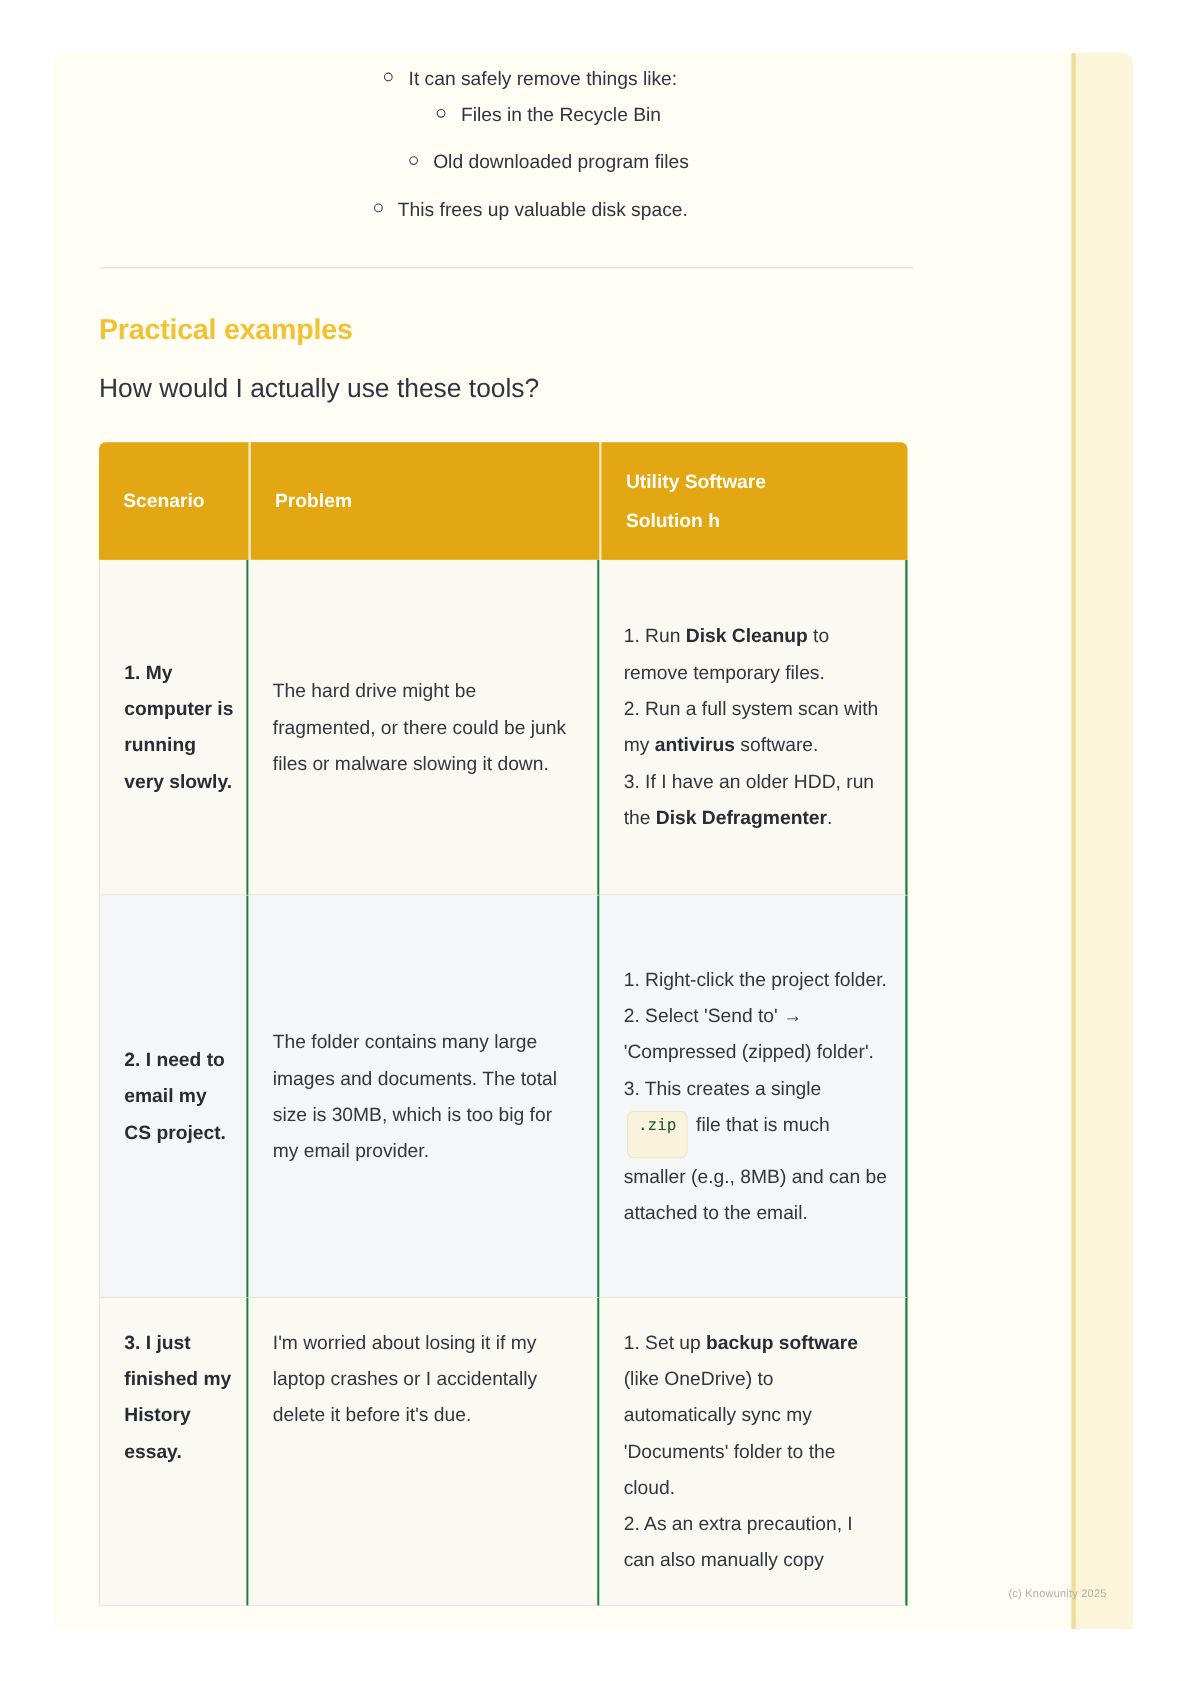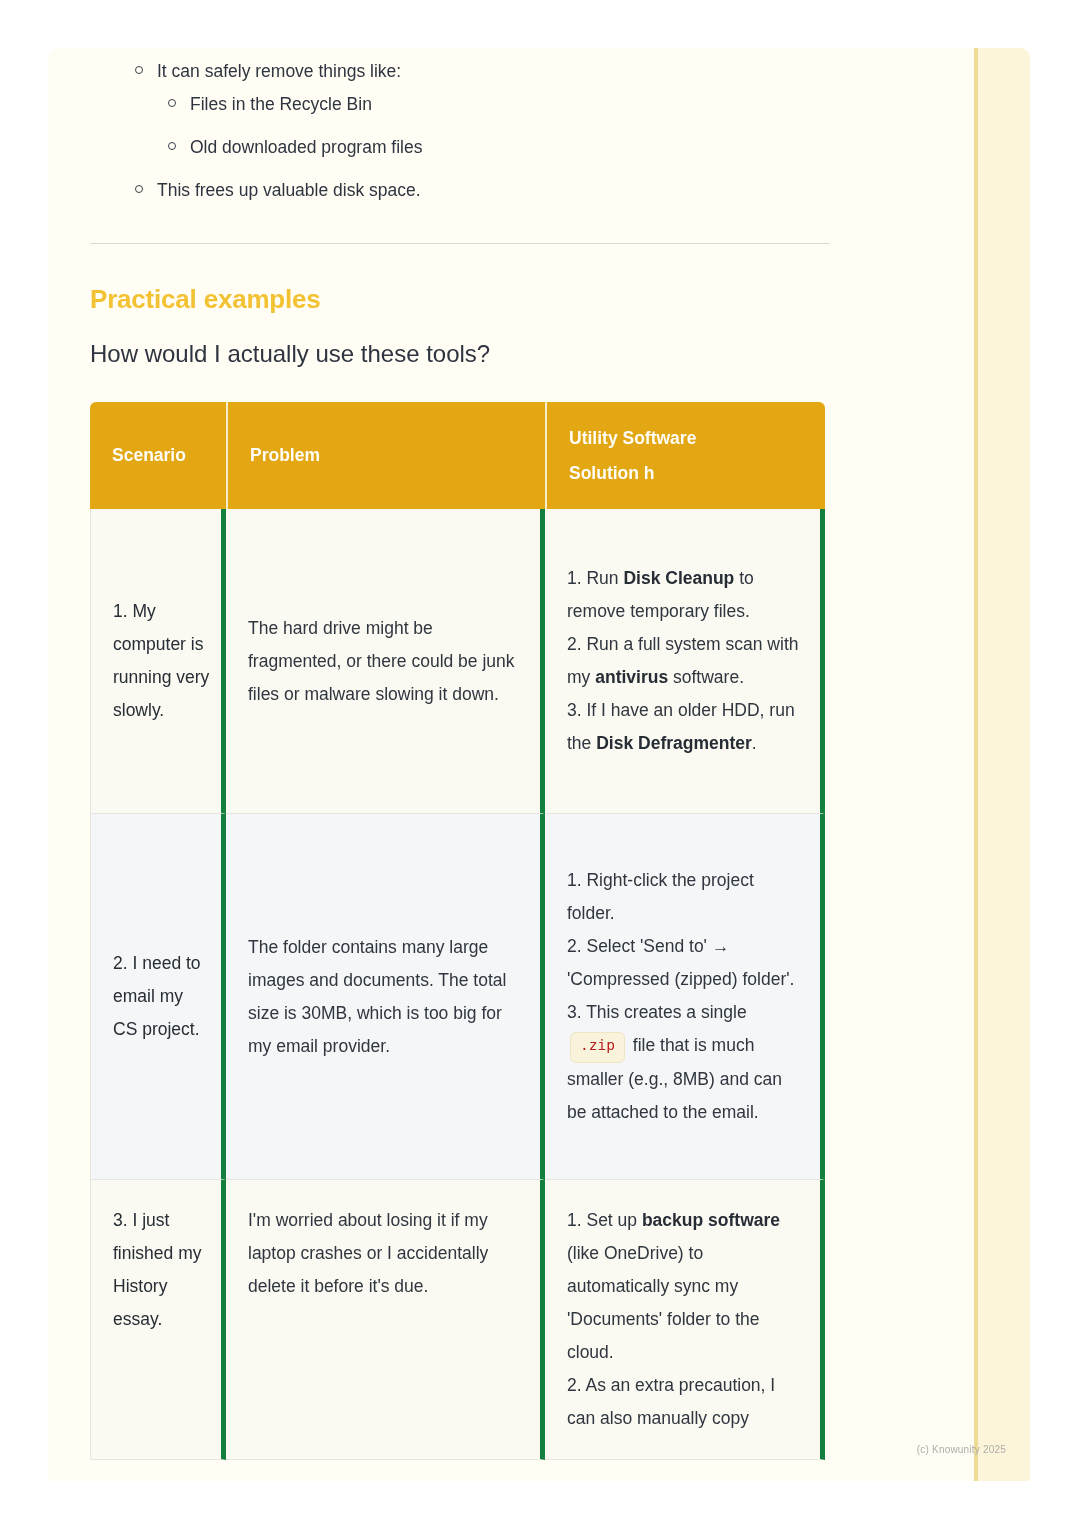--- a/index.html
+++ b/index.html
@@ -19,21 +19,21 @@
     background:#FCF5D9;
   }
   .stripe-line {
     position:absolute; left:926px; top:0; width:4px; height:100%;
     background:#EFDC96;
   }
   .content { position:absolute; left:42px; top:10px; width:740px; }
 
   
   .blist { font-size:17.5px; line-height:26px; color:#2F3540; }
-  .li { display:flex; align-items:flex-start; }
+  .li { display:flex; align-items:flex-start;justify-content:center; }
   .li.l1 { margin-left:45px; }
   .li.l2 { margin-left:78px; }
   .li:nth-child(1) { margin-bottom:7px; }
   .li:nth-child(2) { margin-bottom:17px; }
   .li:nth-child(3) { margin-bottom:17px; }
   .li:nth-child(4) { margin-bottom:40px; }
   .bullet {
     flex:0 0 auto; width:8px; height:8px; margin:8px 14px 0 0;
     border:1.7px solid #3A414B; border-radius:50%; background:transparent;
   }
@@ -58,36 +58,36 @@
     background:#E2A713; color:#FFFDF8; font-weight:600; text-align:left;
     height:107px; vertical-align:middle; padding:0 14px 0 22px;
     font-size:17.5px; line-height:35px; white-space:pre-line;
   }
   th + th { border-left:2px solid #F6EECB; }
   th:first-child { border-top-left-radius:6px; }
   th:last-child  { border-top-right-radius:6px; }
   td {
     vertical-align:middle; padding:24px 16px 24px 22px;
     line-height:33px; color:#30363F;
-    border-bottom:1px solid #E6E6E0; border-right:5px solid #15803d;
+    border-bottom:1px solid #E6E6E0; border-right:2px solid #15803d;
     background:#FAF9F2;
   }
   td:first-child { border-left:1px solid #E6E6E0; }
   tr.alt td { background:#F4F6F7; }
   tr.r1 { height:305px; }
   tr.r2 { height:366px; }
   tr.r3 td { vertical-align:top; }
-  td.scenario { font-weight:normal; color:#272D35; padding-right:10px; }
+  td.scenario { font-weight:bold; color:#272D35; padding-right:10px; }
   .sol-line { }
   .bold { font-weight:bold; color:#272D35; }
   .code-chip {
     display:inline-block; font-family:"DejaVu Sans Mono", monospace;
-    font-size:14.5px; line-height:22px; color:#b91c1c;
+    font-size:14.5px; line-height:22px; color:#14532d;
     background:#FAF3DC; border:1px solid #F0E5C3; border-radius:6px;
-    padding:1px 9px 6px; margin:0 3px; vertical-align:1px;
+    padding:1px 9px 18px; margin:0 3px; vertical-align:1px;
   }
 
   .watermark {
     position:absolute; right:24px; bottom:26px; z-index:5;
     font-size:10px; color:#ADAEA8; letter-spacing:0.2px;
   }
 </style>
 </head>
 <body>
 

